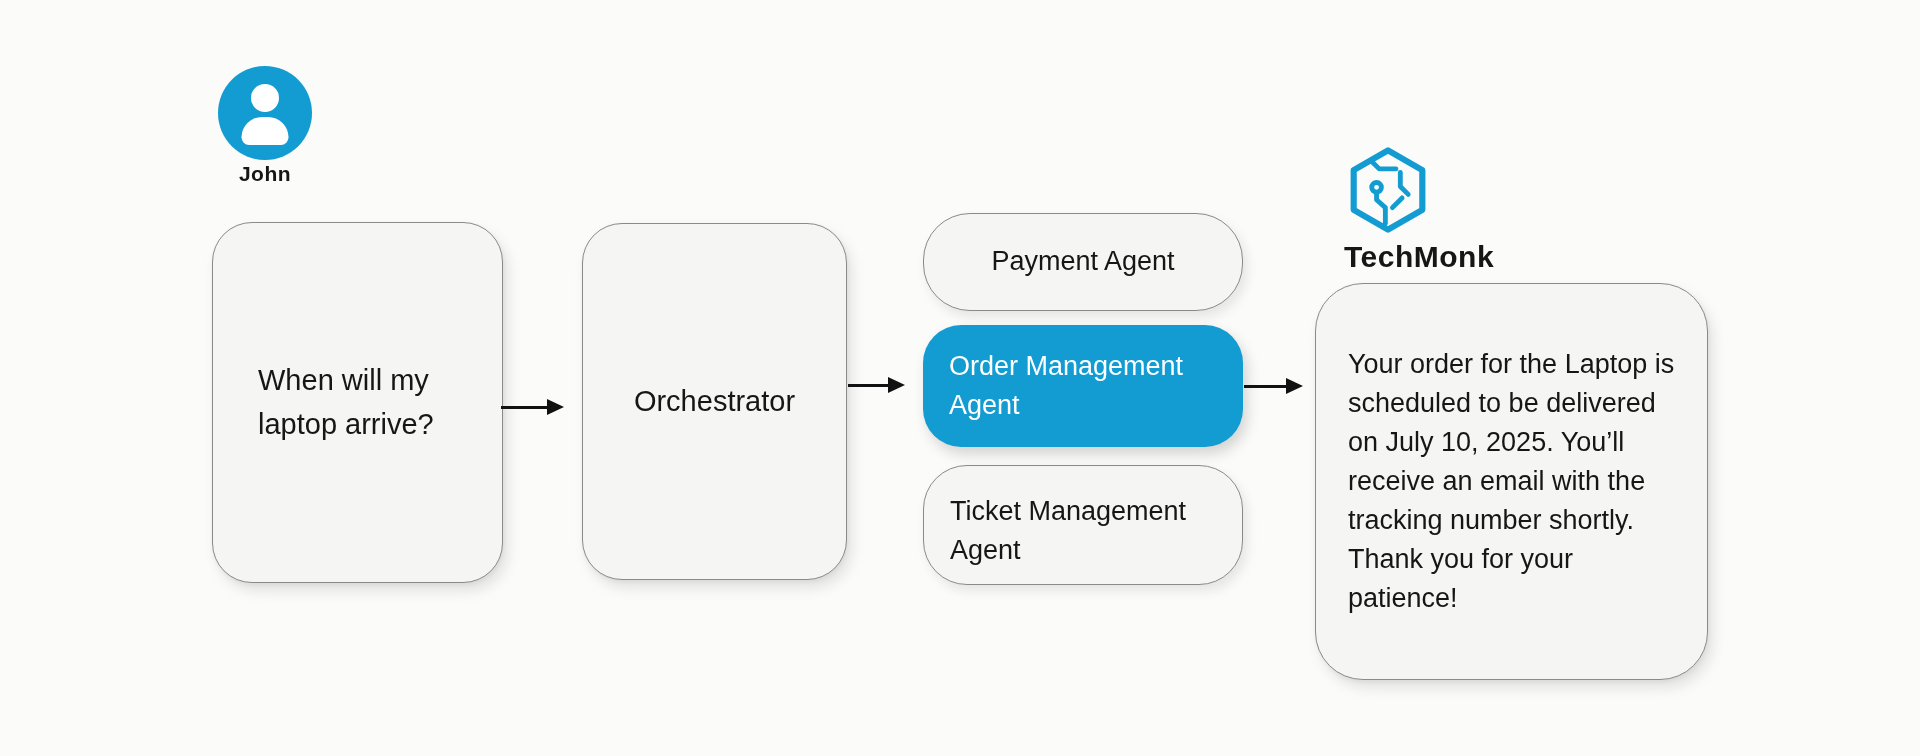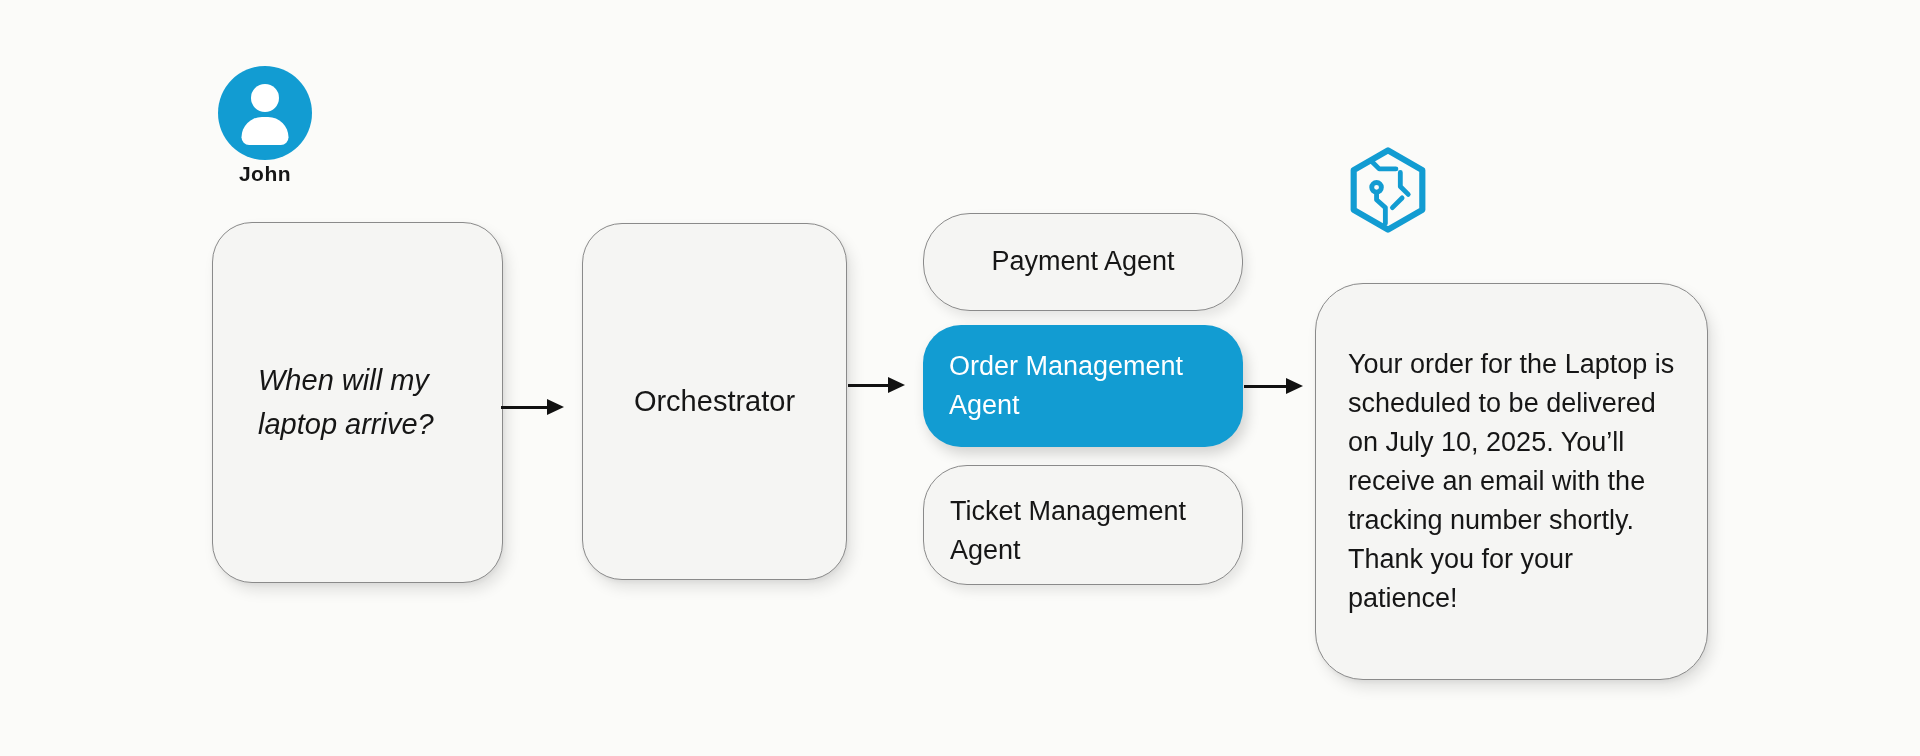--- a/index.html
+++ b/index.html
@@ -40,21 +40,21 @@
 
   
   .node{
     position:absolute;
     background:var(--box-fill);
     border:1.5px solid var(--box-border);
     box-shadow:5px 8px 14px rgba(0,0,0,.10),1px 2px 4px rgba(0,0,0,.05);
     display:flex;align-items:center;
     font-size:29px;font-weight:500;line-height:1.5;
   }
-  .q-box{left:212px;top:222px;width:291px;height:361px;border-radius:40px;padding:0 36px 0 45px;font-style:italic;}
+  .q-box{left:212px;top:222px;width:291px;height:361px;border-radius:40px;padding:0 36px 0 45px;}
   .orch-box{left:582px;top:223px;width:265px;height:357px;border-radius:40px;justify-content:center;text-align:center;}
 
   
   .pill{
     position:absolute;left:923px;width:320px;
     background:var(--box-fill);
     border:1.5px solid var(--box-border);
     box-shadow:4px 6px 12px rgba(0,0,0,.09);
     display:flex;align-items:center;
     font-size:27px;font-weight:500;line-height:1.45;
@@ -131,18 +131,19 @@
       <polygon points="50,5 89,27.5 89,72.5 50,95 11,72.5 11,27.5" stroke-width="7" stroke-linejoin="round"></polygon>
       <g stroke-width="5.5" stroke-linecap="round" stroke-linejoin="round">
         <polyline points="31,17 40,26 59,26"></polyline>
         <circle cx="37" cy="47" r="5.5"></circle>
         <polyline points="37,53 37,61 47,70 47,88"></polyline>
         <polyline points="64,30 64,46 73,55"></polyline>
         <line x1="55" y1="70" x2="66" y2="59"></line>
       </g>
     </svg>
   </div>
+  <div class="brand-label">TechMonk</div>
 
   <div class="node reply-box">
     <span>Your order for the Laptop is scheduled to be delivered on July 10, 2025. You’ll receive an email with the tracking number shortly. Thank you for your patience!</span>
   </div>
 
 </div>
 
 </body></html>

